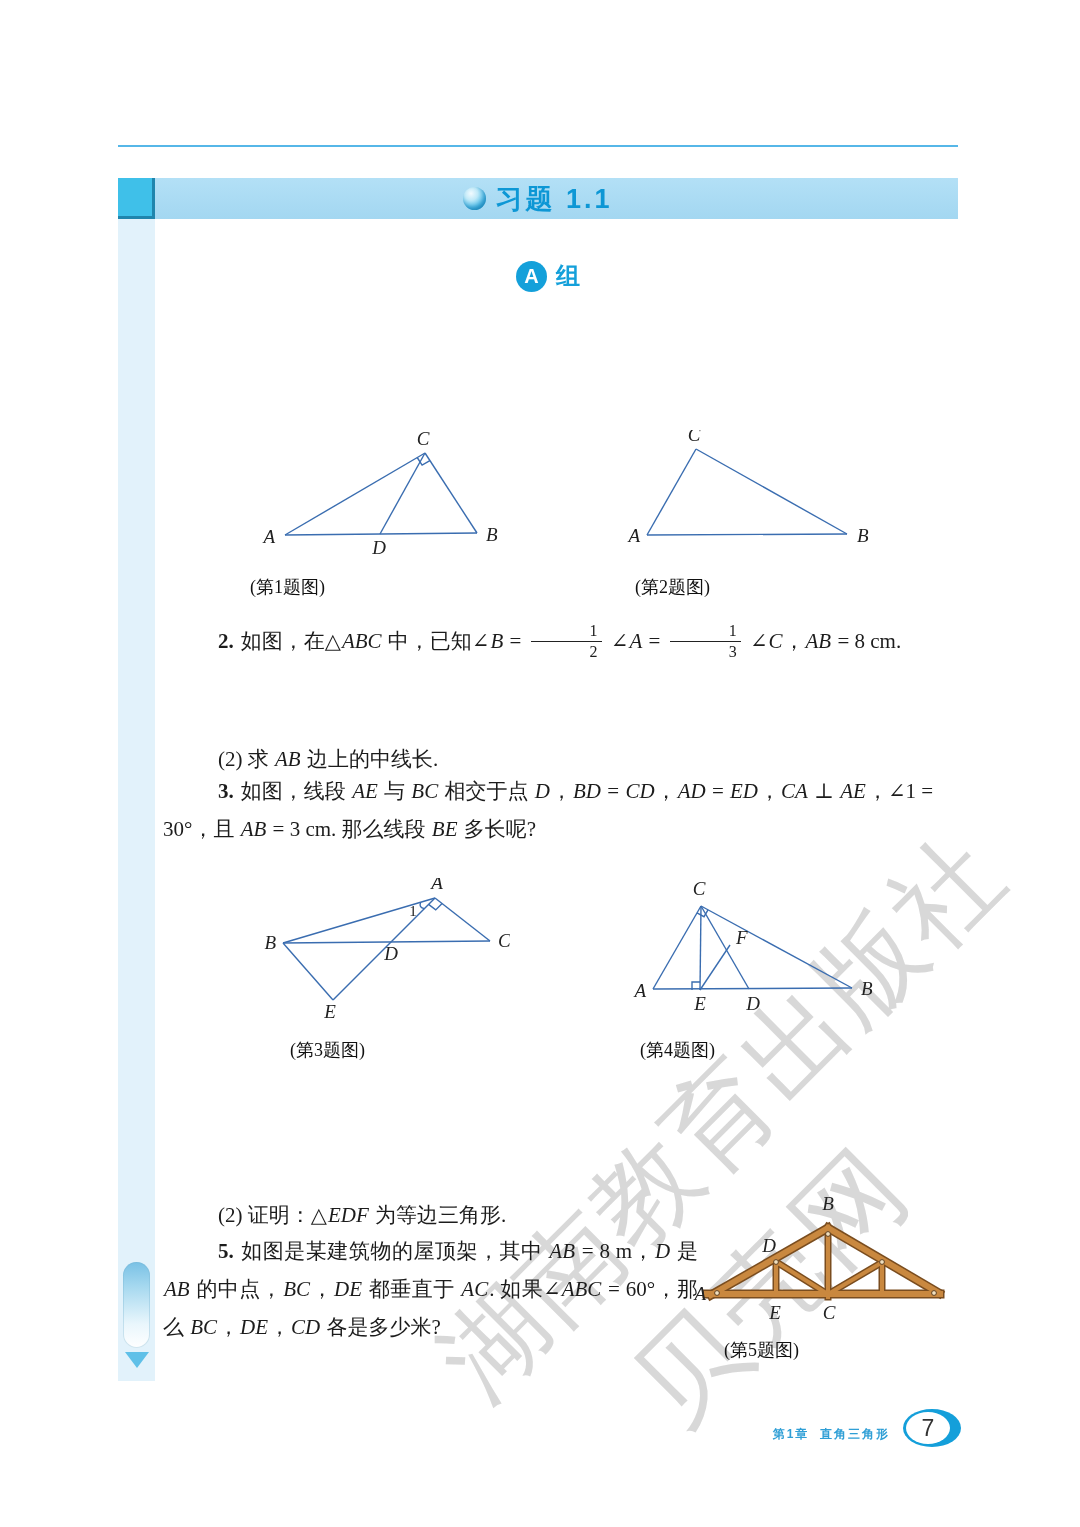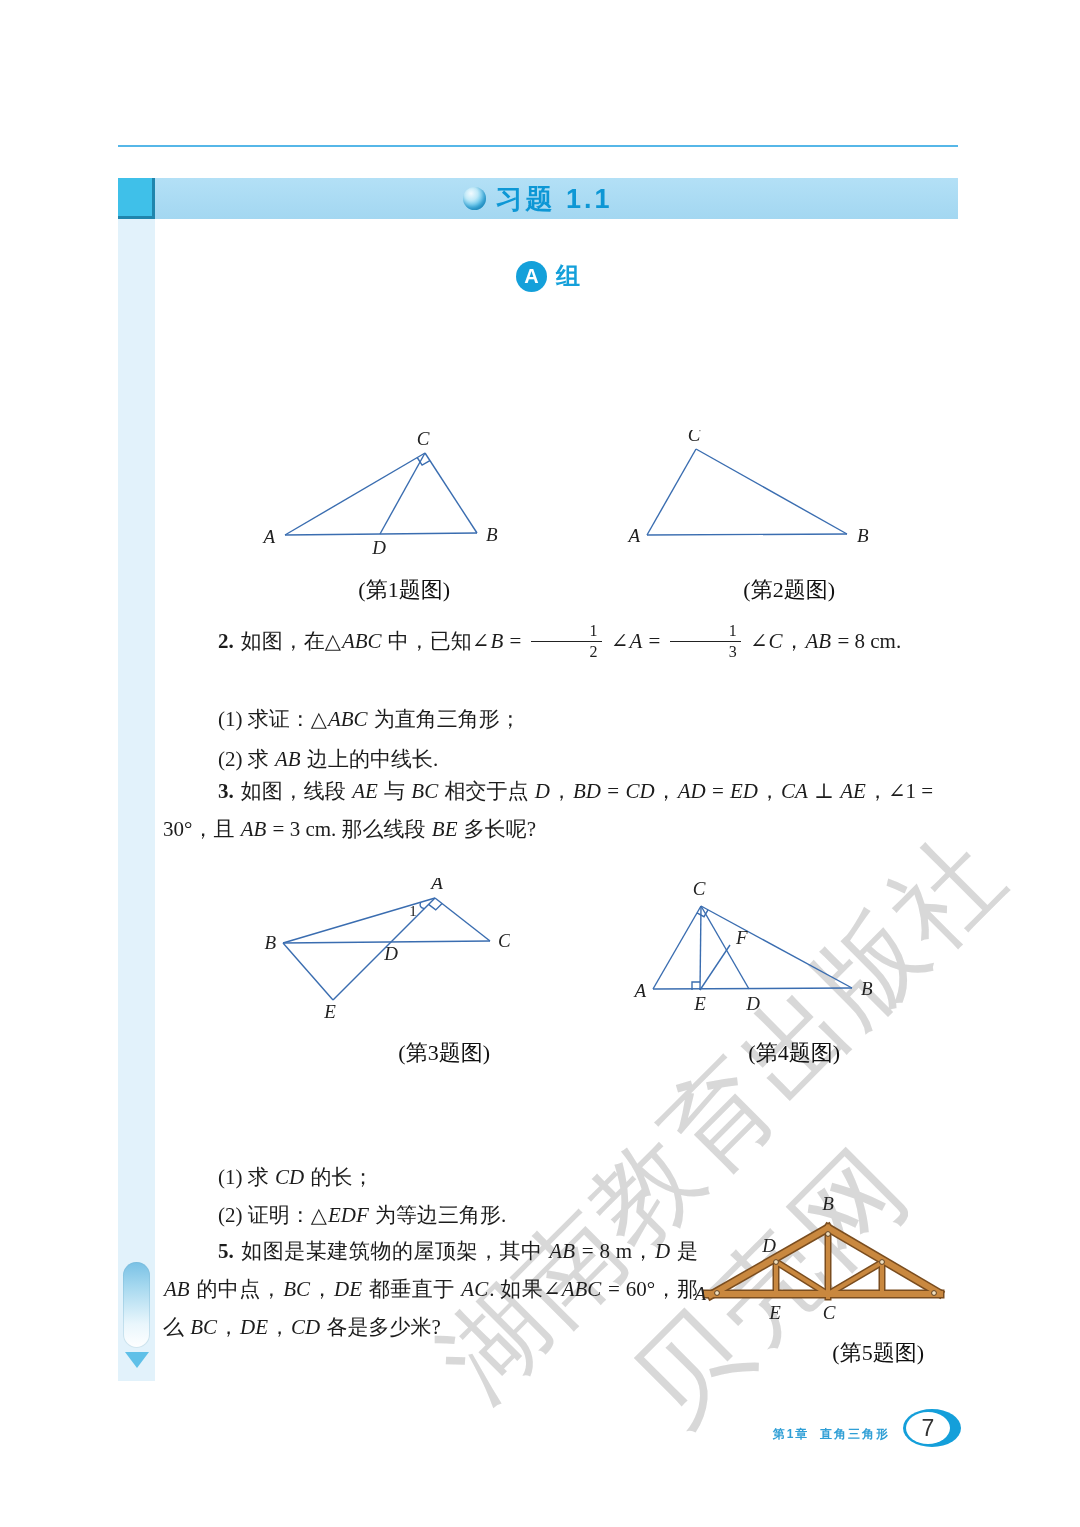--- a/index.html
+++ b/index.html
@@ -39,21 +39,21 @@
   .subitem{padding-left:55px;text-align:left;}
   .mv{font-style:italic;font-family:"Liberation Serif","DejaVu Serif",serif;padding:0 1px;}
   .frac{display:inline-flex;flex-direction:column;vertical-align:middle;margin:0 4px;transform:translateY(-2px);}
   .fn,.fd{display:block;font-size:16px;line-height:1.25;padding:0 4px;text-align:center;}
   .fn{border-bottom:1.4px solid #222;}
   
   .fig{position:absolute;z-index:2;}
   .fig line,.fig polyline,.fig path{stroke:#3a6db0;stroke-width:1.4;fill:none;}
   .fig text{fill:#222;font-family:"Liberation Serif","DejaVu Serif",serif;font-style:italic;font-size:19px;stroke:none;}
   .fig text.ang{font-size:15px;font-style:normal;}
-  .caption{position:absolute;width:200px;text-align:right;font-size:22px;color:#111;z-index:2;}
+  .caption{position:absolute;width:200px;text-align:left;font-size:18px;color:#111;z-index:2;}
   
   .truss .wood-out{stroke:#7a4d1f;stroke-width:9;fill:none;stroke-linecap:square;}
   .truss .wood-out.thin{stroke-width:7;}
   .truss .wood-in{stroke:#c9883f;stroke-width:6;fill:none;stroke-linecap:square;}
   .truss .wood-in.thin{stroke-width:4;}
   .truss .nail{fill:#f0e0c0;stroke:#5f4020;stroke-width:1;}
   .truss text{fill:#222;font-family:"Liberation Serif",serif;font-style:italic;font-size:19px;}
   
   .chapter{position:absolute;left:690px;top:1426px;width:200px;text-align:right;z-index:2;
         font-family:"Liberation Sans",sans-serif;font-weight:bold;font-size:12px;color:#2f9fd6;letter-spacing:2px;}
@@ -112,21 +112,20 @@
   </svg>
   <div class="caption" style="left:635px;top:575px;">(第2题图)</div>
 
   <p class="para indent" style="top:622px;"><b class="pnum">2.</b><span class="runs">如图，在△<span class="mv">ABC</span> 中，已知∠<span class="mv">B</span> = <span class="frac">
           <span class="fn">1</span>
           <span class="fd">2</span>
         </span> ∠<span class="mv">A</span> = <span class="frac">
           <span class="fn">1</span>
           <span class="fd">3</span>
         </span> ∠<span class="mv">C</span>，<span class="mv">AB</span> = 8 cm.</span></p>
-  <p class="para subitem" style="top:700px;"><span class="runs">(1) 求证：△<span class="mv">ABC</span> 为直角三角形；</span></p>
   <p class="para subitem" style="top:740px;"><span class="runs">(2) 求 <span class="mv">AB</span> 边上的中线长.</span></p>
 
   <p class="para indent" style="top:772px;"><b class="pnum">3.</b><span class="runs">如图，线段 <span class="mv">AE</span> 与 <span class="mv">BC</span> 相交于点 <span class="mv">D</span>，<span class="mv">BD</span> = <span class="mv">CD</span>，<span class="mv">AD</span> = <span class="mv">ED</span>，<span class="mv">CA</span> ⊥ <span class="mv">AE</span>，∠1 = 30°，且 <span class="mv">AB</span> = 3 cm. 那么线段 <span class="mv">BE</span> 多长呢?</span></p>
 
   <svg class="fig" style="left:260px;top:878px;" width="250" height="150" viewBox="0 0 250 150">
     <line x1="23" y1="65" x2="230" y2="63"></line>
     <line x1="23" y1="65" x2="175" y2="20"></line>
     <line x1="175" y1="20" x2="230" y2="63"></line>
     <line x1="175" y1="20" x2="73" y2="122"></line>
     <line x1="23" y1="65" x2="73" y2="122"></line>
@@ -152,21 +151,20 @@
     <polyline points="79,39.9 86,43.7 90,36.8"></polyline>
     <text x="81" y="22" text-anchor="middle">C</text>
     <text x="28" y="124" text-anchor="end">A</text>
     <text x="82" y="137" text-anchor="middle">E</text>
     <text x="135" y="137" text-anchor="middle">D</text>
     <text x="243" y="122">B</text>
     <text x="118" y="71">F</text>
   </svg>
   <div class="caption" style="left:640px;top:1038px;">(第4题图)</div>
 
-  <p class="para subitem" style="top:1158px;"><span class="runs">(1) 求 <span class="mv">CD</span> 的长；</span></p>
   <p class="para subitem" style="top:1196px;"><span class="runs">(2) 证明：△<span class="mv">EDF</span> 为等边三角形.</span></p>
 
   <p class="para indent" style="top:1232px;width:535px;"><b class="pnum">5.</b><span class="runs">如图是某建筑物的屋顶架，其中 <span class="mv">AB</span> = 8 m，<span class="mv">D</span> 是 <span class="mv">AB</span> 的中点，<span class="mv">BC</span>，<span class="mv">DE</span> 都垂直于 <span class="mv">AC</span>. 如果∠<span class="mv">ABC</span> = 60°，那么 <span class="mv">BC</span>，<span class="mv">DE</span>，<span class="mv">CD</span> 各是多少米?</span></p>
 
   <svg class="fig truss" style="left:693px;top:1192px;" width="255" height="140" viewBox="0 0 255 140">
     <line class="wood-out" x1="14" y1="102" x2="247" y2="102"></line>
     <line class="wood-out" x1="18" y1="103" x2="135" y2="36"></line>
     <line class="wood-out" x1="135" y1="36" x2="246" y2="101"></line>
     <line class="wood-out thin" x1="135" y1="40" x2="135" y2="105"></line>
     <line class="wood-out thin" x1="83" y1="70" x2="83" y2="102"></line>

